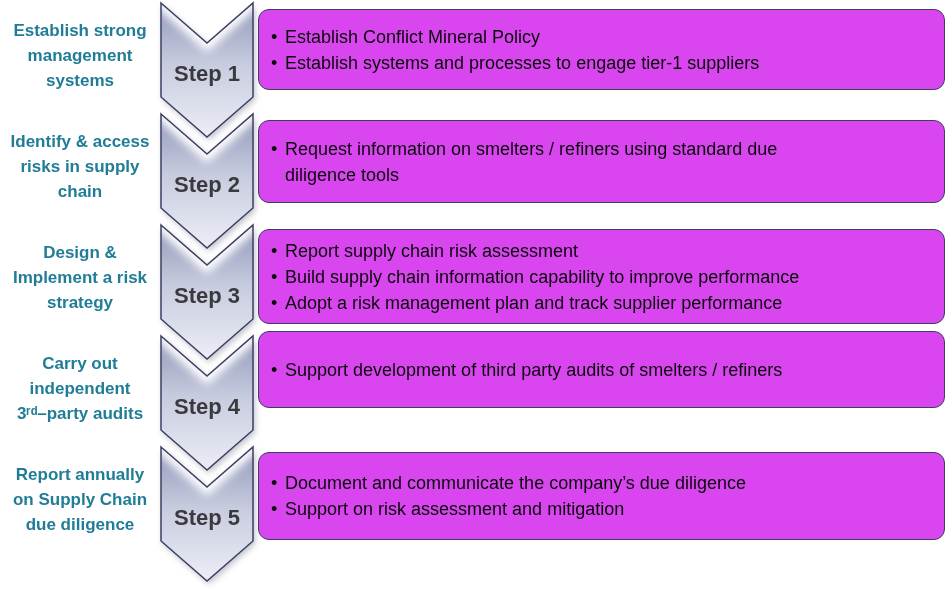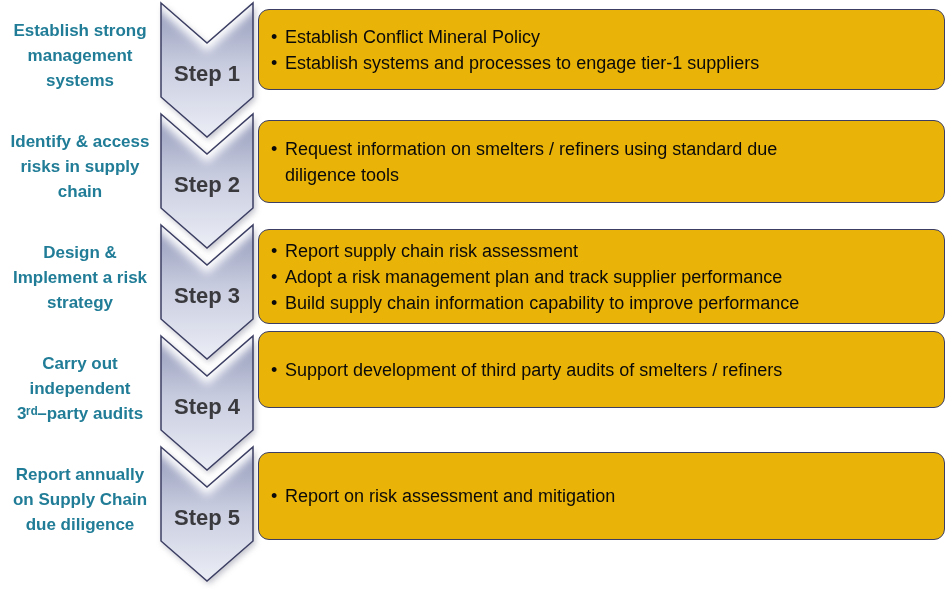--- a/index.html
+++ b/index.html
@@ -30,21 +30,21 @@
   .step-text{
     font-family:"Liberation Sans","DejaVu Sans",sans-serif;
     font-size:22px;
     font-weight:bold;
     fill:#3a3a3e;
   }
   
   .box{
     position:absolute;
     left:258px;width:687px;
-    background:#eab308;
+    background:#d946ef;
     border:1.6px solid #3c3f63;
     border-radius:11px;
     box-sizing:border-box;
     display:flex;
     flex-direction:column;
     justify-content:center;
     padding:2px 10px 2px 12px;
   }
   .box ul{
     list-style:none;
@@ -169,37 +169,40 @@
         </li>
     </ul>
   </div>
 
   <div class="box" style="top:229px;height:95px">
     <ul>
       <li>
           <span class="bullet-text">Report supply chain risk assessment</span>
         </li>
       <li>
+          <span class="bullet-text">Build supply chain information capability to improve performance</span>
+        </li>
+      <li>
           <span class="bullet-text">Adopt a risk management plan and track supplier performance</span>
         </li>
-      <li>
-          <span class="bullet-text">Build supply chain information capability to improve performance</span>
-        </li>
     </ul>
   </div>
 
   <div class="box" style="top:331px;height:77px">
     <ul>
       <li>
           <span class="bullet-text">Support development of third party audits of smelters / refiners</span>
         </li>
     </ul>
   </div>
 
   <div class="box" style="top:452px;height:88px">
     <ul>
       <li>
-          <span class="bullet-text">Report on risk assessment and mitigation</span>
+          <span class="bullet-text">Document and communicate the company’s due diligence</span>
+        </li>
+      <li>
+          <span class="bullet-text">Support on risk assessment and mitigation</span>
         </li>
     </ul>
   </div>
 
 </div>
 
 </body></html>

